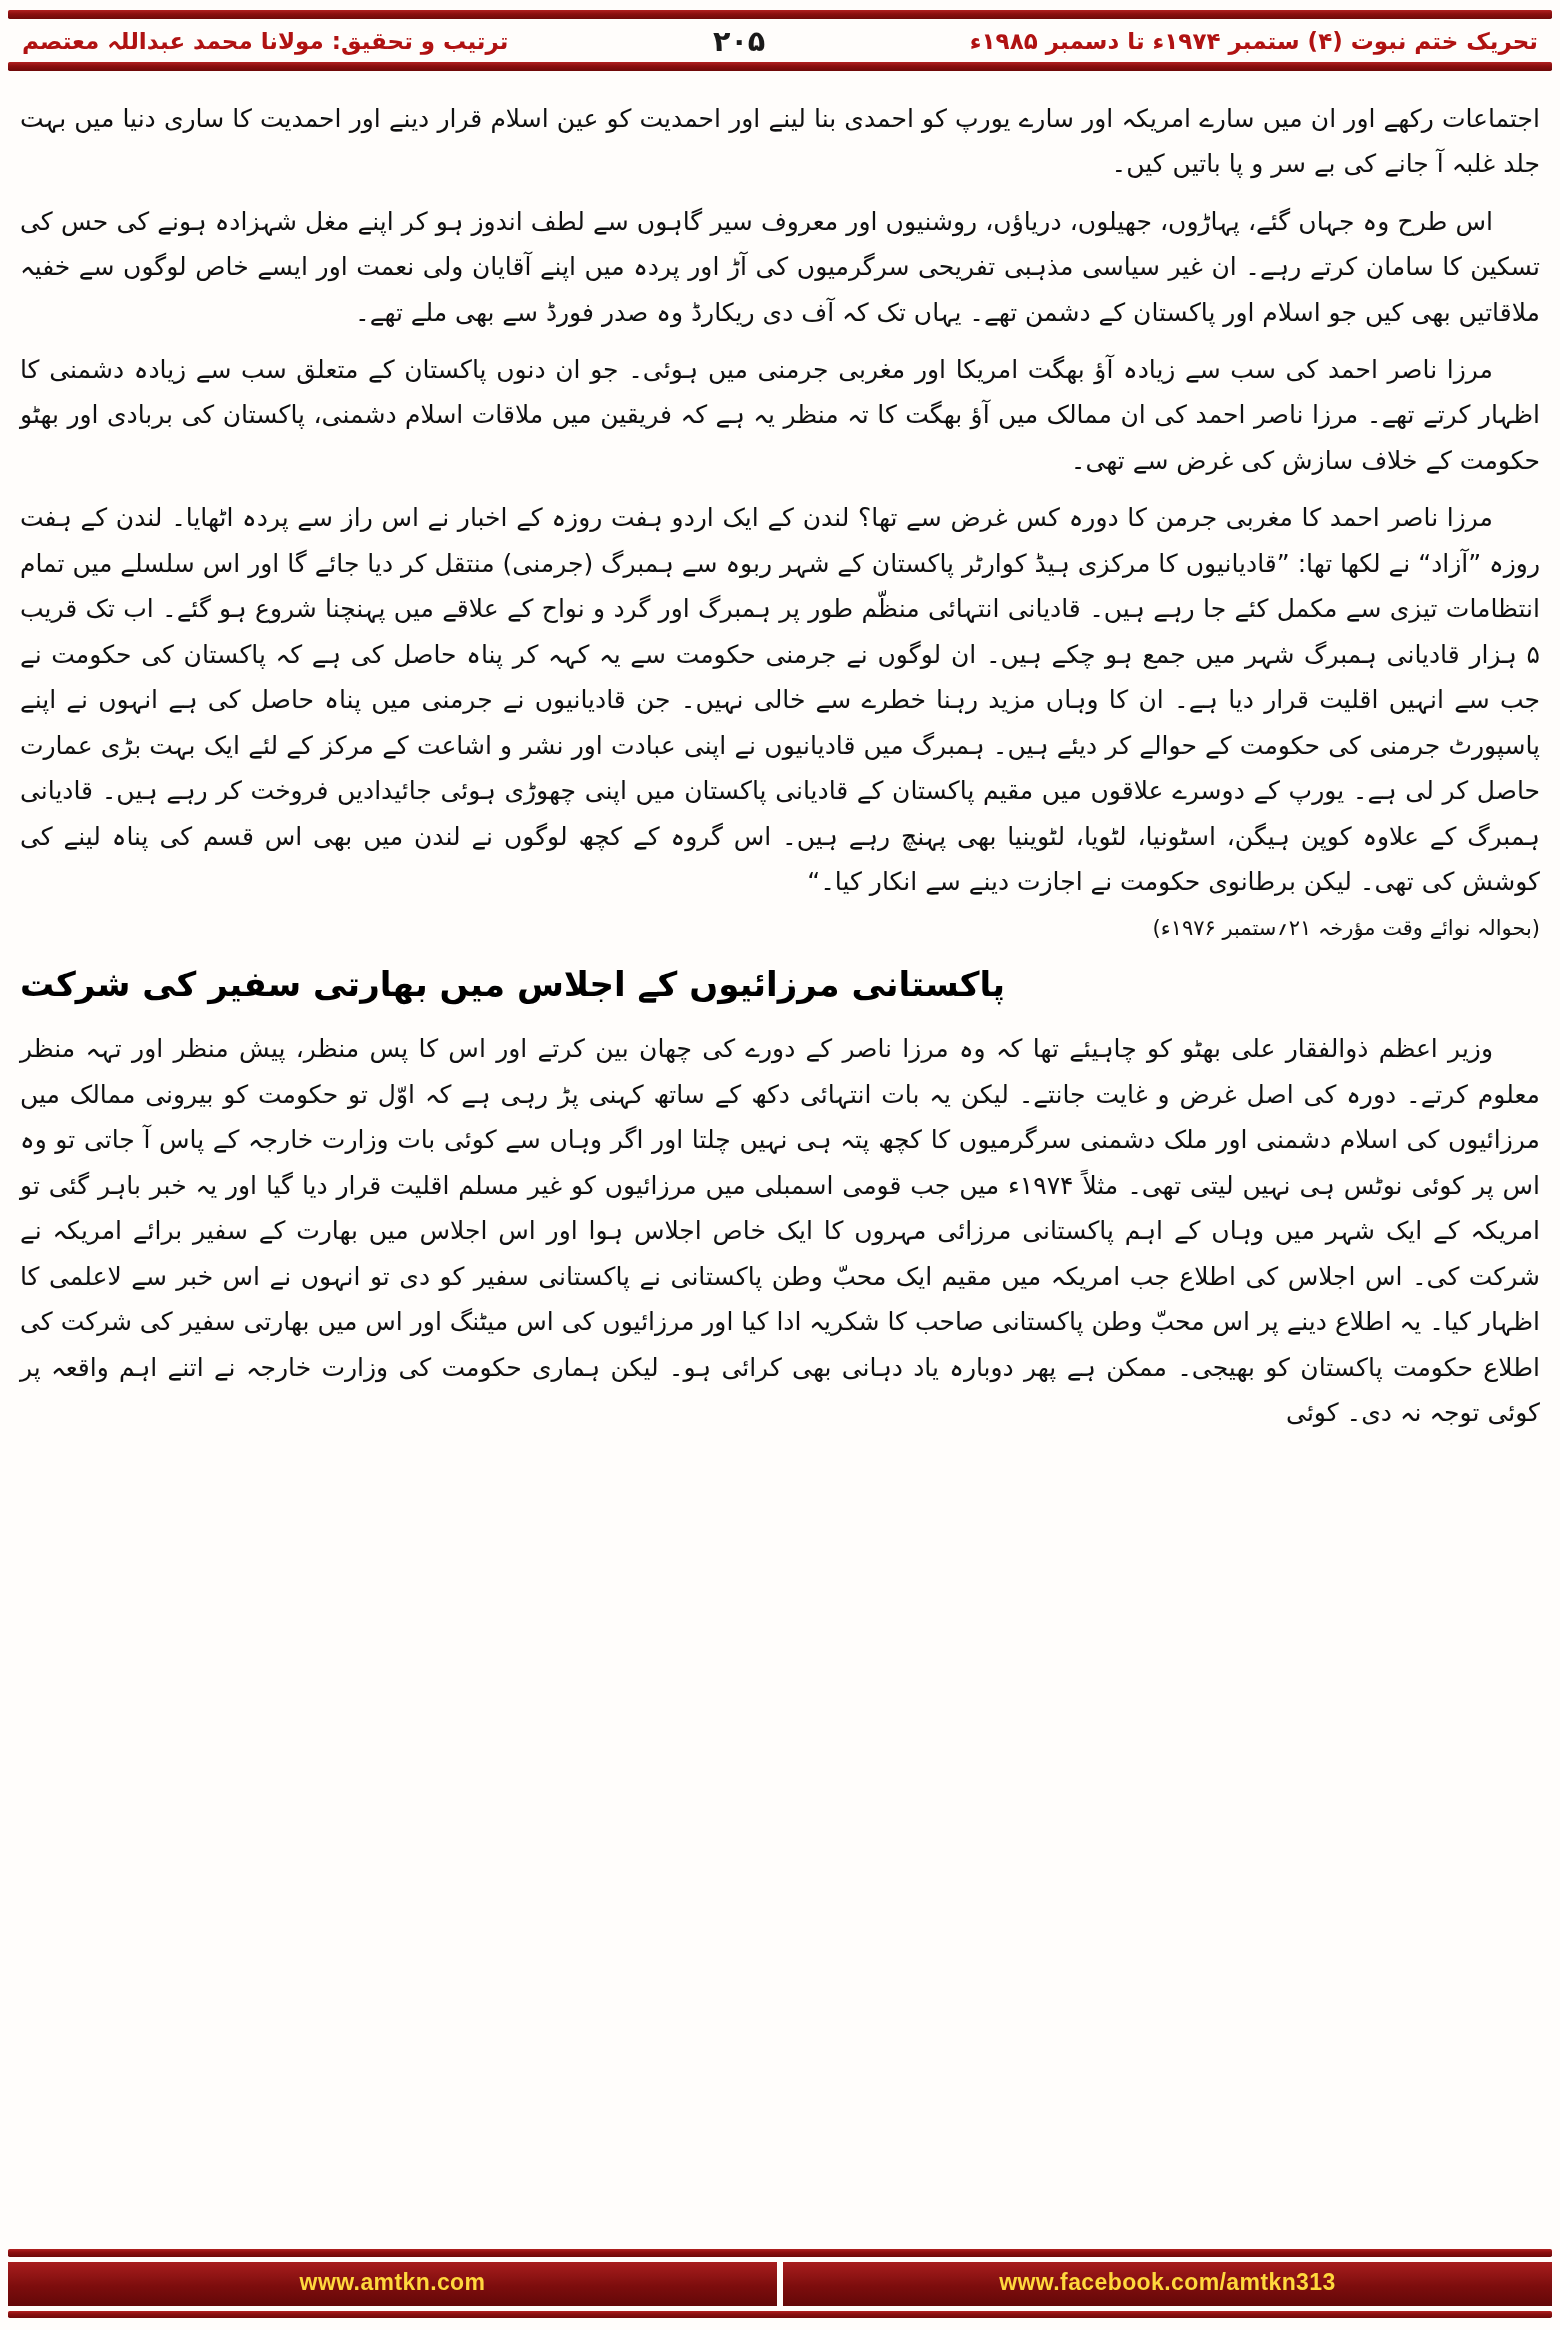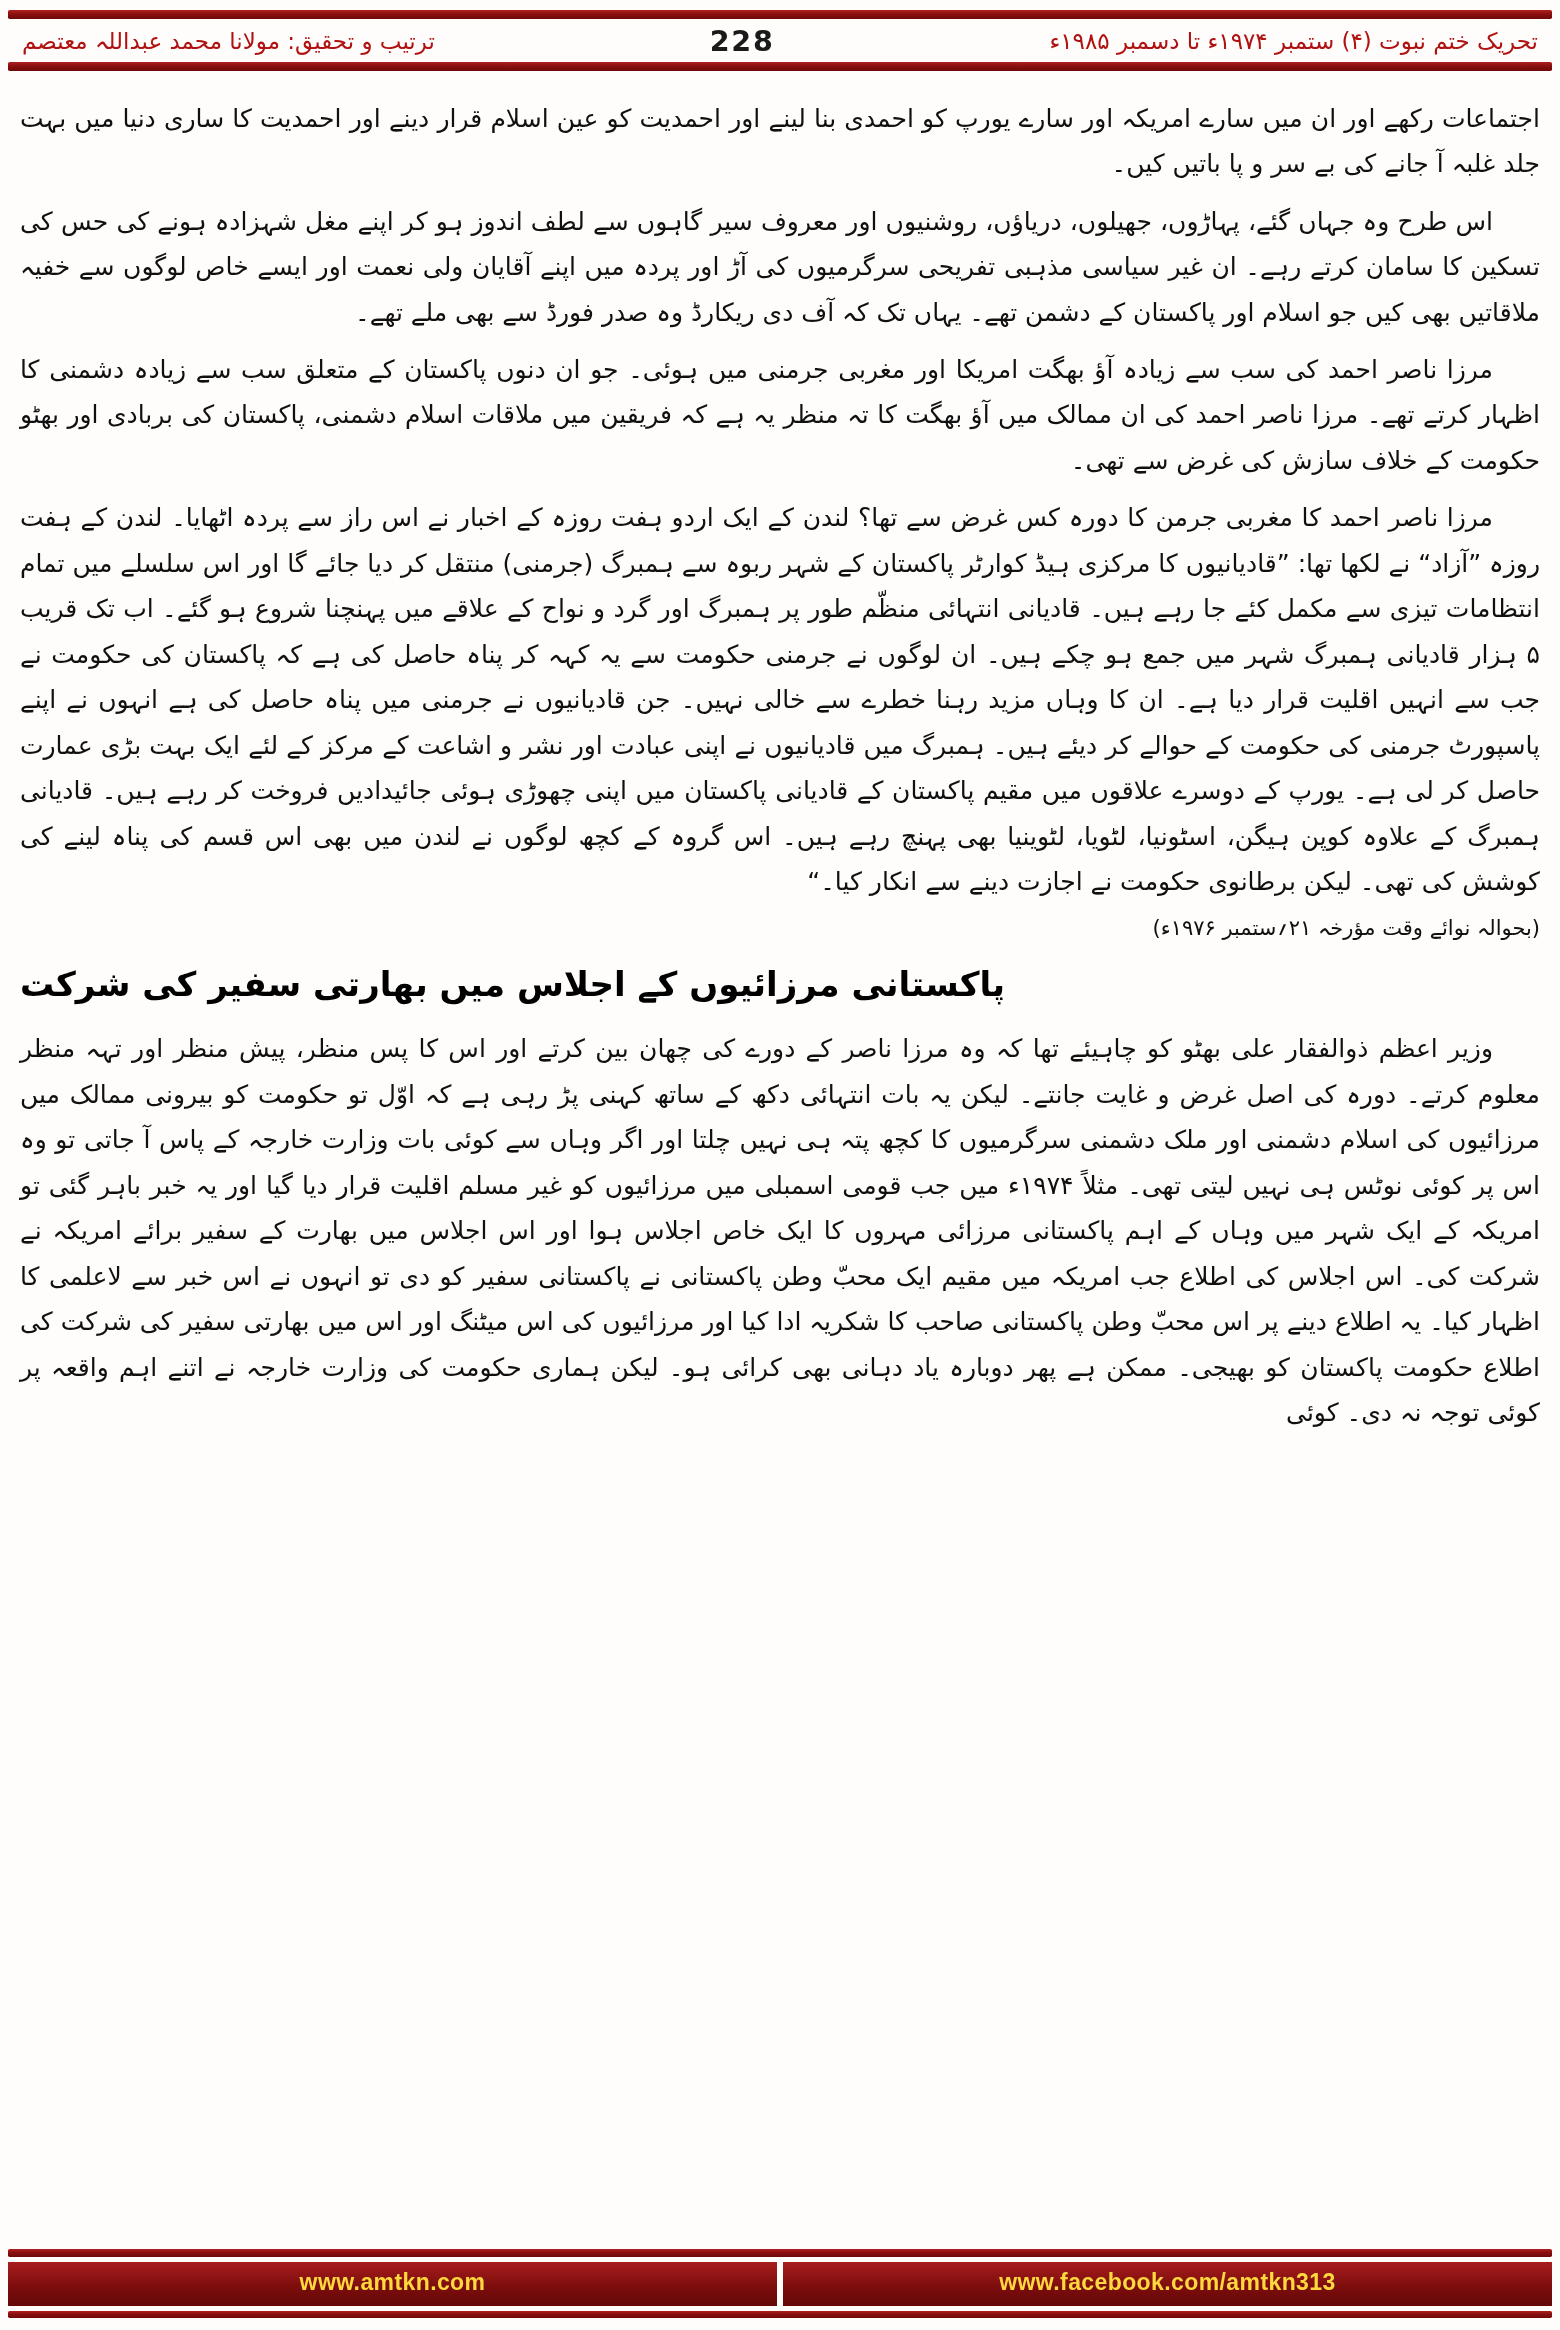--- a/index.html
+++ b/index.html
@@ -24,21 +24,21 @@
   .rule.top{margin-top:10px;}
   .header-row{
     display:flex;
     align-items:center;
     justify-content:space-between;
     padding:5px 22px 3.4px 22px;
   }
   .header-title{
     color:#b01212;
     font-size:23px;
-    font-weight:normal;
+    font-weight:bold;
     white-space:nowrap;
   }
   .page-number{
     color:#1a1a1a;
     font-size:28.6px;
     font-weight:bold;
     letter-spacing:1.7px;
   }
   
   .content{
@@ -93,21 +93,21 @@
   .footer-seg.email{color:#fff3c4;}
 </style>
 </head>
 <body>
 
 <div class="page">
 
   <div class="rule top"></div>
   <div class="header-row">
     <div class="header-title">تحریک ختم نبوت (۴) ستمبر ۱۹۷۴ء تا دسمبر ۱۹۸۵ء</div>
-    <div class="page-number">228</div>
+    <div class="page-number">۲۰۵</div>
     <div class="header-title">ترتیب و تحقیق:  مولانا محمد عبداللہ معتصم</div>
   </div>
   <div class="rule"></div>
 
   <main class="content">
     <p class="para">اجتماعات رکھے اور ان میں سارے امریکہ اور سارے یورپ کو احمدی بنا لینے اور احمدیت کو عین اسلام قرار دینے اور احمدیت کا ساری دنیا میں بہت جلد غلبہ آ جانے کی بے سر و پا باتیں کیں۔</p>
     <p class="para indent">اس طرح وہ جہاں گئے، پہاڑوں، جھیلوں، دریاؤں، روشنیوں اور معروف سیر گاہوں سے لطف اندوز ہو کر اپنے مغل شہزادہ ہونے کی حس کی تسکین کا سامان کرتے رہے۔ ان غیر سیاسی مذہبی تفریحی سرگرمیوں کی آڑ اور پردہ میں اپنے آقایان ولی نعمت اور ایسے خاص لوگوں سے خفیہ ملاقاتیں بھی کیں جو اسلام اور پاکستان کے دشمن تھے۔ یہاں تک کہ آف دی ریکارڈ وہ صدر فورڈ سے بھی ملے تھے۔</p>
     <p class="para indent">مرزا ناصر احمد کی سب سے زیادہ آؤ بھگت امریکا اور مغربی جرمنی میں ہوئی۔ جو ان دنوں پاکستان کے متعلق سب سے زیادہ دشمنی کا اظہار کرتے تھے۔ مرزا ناصر احمد کی ان ممالک میں آؤ بھگت کا تہ منظر یہ ہے کہ فریقین میں ملاقات اسلام دشمنی، پاکستان کی بربادی اور بھٹو حکومت کے خلاف سازش کی غرض سے تھی۔</p>
     <p class="para indent">مرزا ناصر احمد کا مغربی جرمن کا دورہ کس غرض سے تھا؟ لندن کے ایک اردو ہفت روزہ کے اخبار نے اس راز سے پردہ اٹھایا۔ لندن کے ہفت روزہ ”آزاد“ نے لکھا تھا: ”قادیانیوں کا مرکزی ہیڈ کوارٹر پاکستان کے شہر ربوہ سے ہمبرگ (جرمنی) منتقل کر دیا جائے گا اور اس سلسلے میں تمام انتظامات تیزی سے مکمل کئے جا رہے ہیں۔ قادیانی انتہائی منظّم طور پر ہمبرگ اور گرد و نواح کے علاقے میں پہنچنا شروع ہو گئے۔ اب تک قریب ۵ ہزار قادیانی ہمبرگ شہر میں جمع ہو چکے ہیں۔ ان لوگوں نے جرمنی حکومت سے یہ کہہ کر پناہ حاصل کی ہے کہ پاکستان کی حکومت نے جب سے انہیں اقلیت قرار دیا ہے۔ ان کا وہاں مزید رہنا خطرے سے خالی نہیں۔ جن قادیانیوں نے جرمنی میں پناہ حاصل کی ہے انہوں نے اپنے پاسپورٹ جرمنی کی حکومت کے حوالے کر دیئے ہیں۔ ہمبرگ میں قادیانیوں نے اپنی عبادت اور نشر و اشاعت کے مرکز کے لئے ایک بہت بڑی عمارت حاصل کر لی ہے۔ یورپ کے دوسرے علاقوں میں مقیم پاکستان کے قادیانی پاکستان میں اپنی چھوڑی ہوئی جائیدادیں فروخت کر رہے ہیں۔ قادیانی ہمبرگ کے علاوہ کوپن ہیگن، اسٹونیا، لٹویا، لٹوینیا بھی پہنچ رہے ہیں۔ اس گروہ کے کچھ لوگوں نے لندن میں بھی اس قسم کی پناہ لینے کی کوشش کی تھی۔ لیکن برطانوی حکومت نے اجازت دینے سے انکار کیا۔“</p>
     <p class="reference">(بحوالہ نوائے وقت مؤرخہ ۲۱؍ستمبر ۱۹۷۶ء)</p>

